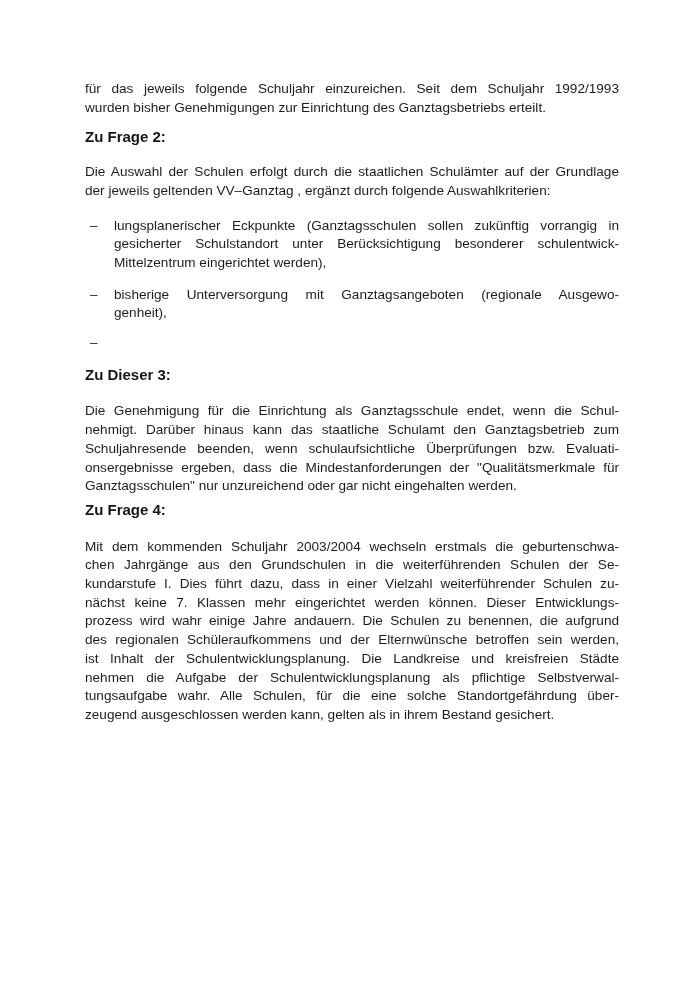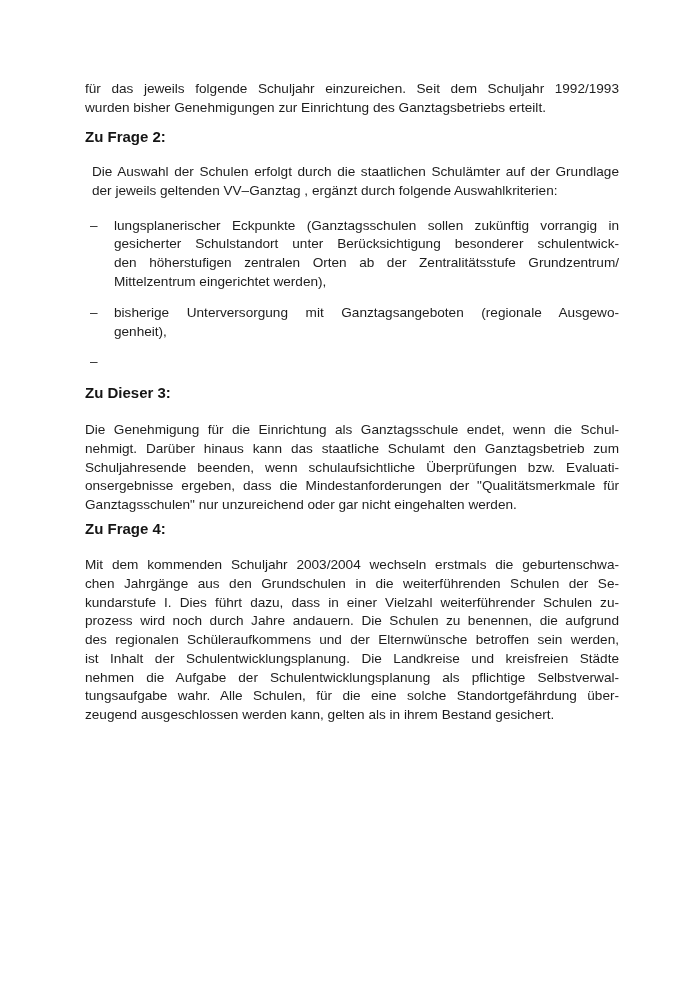--- a/index.html
+++ b/index.html
@@ -38,21 +38,21 @@
   .marker{
     width:29px;
     padding-left:5px;
     box-sizing:border-box;
     flex:0 0 29px;
   }
   .li-text{flex:1;min-width:0;}
   
   #doc > :nth-child(1){margin-bottom:11px;}
   #doc > :nth-child(2){margin-bottom:16px;}
-  #doc > :nth-child(3){margin-bottom:16px;margin-left:7px;}
+  #doc > :nth-child(3){margin-bottom:16px;}
   #doc > :nth-child(4){margin-bottom:13px;}
   #doc > :nth-child(5){margin-bottom:11px;}
   #doc > :nth-child(6){margin-bottom:13px;}
   #doc > :nth-child(7){margin-bottom:18px;}
   #doc > :nth-child(8){margin-bottom:5px;}
   #doc > :nth-child(9){margin-bottom:18px;}
   #doc > :nth-child(10){margin-bottom:0;}
 </style>
 </head>
 <body>
@@ -66,21 +66,20 @@
       <h2 class="heading">Zu Frage 2:</h2>
       <div class="para">
         <div class="line">Die Auswahl der Schulen erfolgt durch die staatlichen Schulämter auf der Grundlage</div>
         <div class="line last">der jeweils geltenden VV–Ganztag , ergänzt durch folgende Auswahlkriterien:</div>
       </div>
       <div class="li">
         <span class="marker">–</span>
         <div class="li-text">
           <div class="line">lungsplanerischer Eckpunkte (Ganztagsschulen sollen zukünftig vorrangig in</div>
           <div class="line">gesicherter Schulstandort unter Berücksichtigung besonderer schulentwick-</div>
-          <div class="line">den höherstufigen zentralen Orten ab der Zentralitätsstufe Grundzentrum/</div>
           <div class="line last">Mittelzentrum eingerichtet werden),</div>
         </div>
       </div>
       <div class="li">
         <span class="marker">–</span>
         <div class="li-text">
           <div class="line">bisherige Unterversorgung mit Ganztagsangeboten (regionale Ausgewo-</div>
           <div class="line last">genheit),</div>
         </div>
       </div>
@@ -95,21 +94,22 @@
         <div class="line">nehmigt. Darüber hinaus kann das staatliche Schulamt den Ganztagsbetrieb zum</div>
         <div class="line">Schuljahresende beenden, wenn schulaufsichtliche Überprüfungen bzw. Evaluati-</div>
         <div class="line">onsergebnisse ergeben, dass die Mindestanforderungen der "Qualitätsmerkmale für</div>
         <div class="line last">Ganztagsschulen" nur unzureichend oder gar nicht eingehalten werden.</div>
       </div>
       <h2 class="heading">Zu Frage 4:</h2>
       <div class="para">
         <div class="line">Mit dem kommenden Schuljahr 2003/2004 wechseln erstmals die geburtenschwa-</div>
         <div class="line">chen Jahrgänge aus den Grundschulen in die weiterführenden Schulen der Se-</div>
         <div class="line">kundarstufe I. Dies führt dazu, dass in einer Vielzahl weiterführender Schulen zu-</div>
-        <div class="line">prozess wird noch durch Jahre andauern. Die Schulen zu benennen, die aufgrund</div>
+        <div class="line">nächst keine 7. Klassen mehr eingerichtet werden können. Dieser Entwicklungs-</div>
+        <div class="line">prozess wird wahr einige Jahre andauern. Die Schulen zu benennen, die aufgrund</div>
         <div class="line">des regionalen Schüleraufkommens und der Elternwünsche betroffen sein werden,</div>
         <div class="line">ist Inhalt der Schulentwicklungsplanung. Die Landkreise und kreisfreien Städte</div>
         <div class="line">nehmen die Aufgabe der Schulentwicklungsplanung als pflichtige Selbstverwal-</div>
         <div class="line">tungsaufgabe wahr. Alle Schulen, für die eine solche Standortgefährdung über-</div>
         <div class="line last">zeugend ausgeschlossen werden kann, gelten als in ihrem Bestand gesichert.</div>
       </div>
     </section>
 </main>
 
 </body></html>

